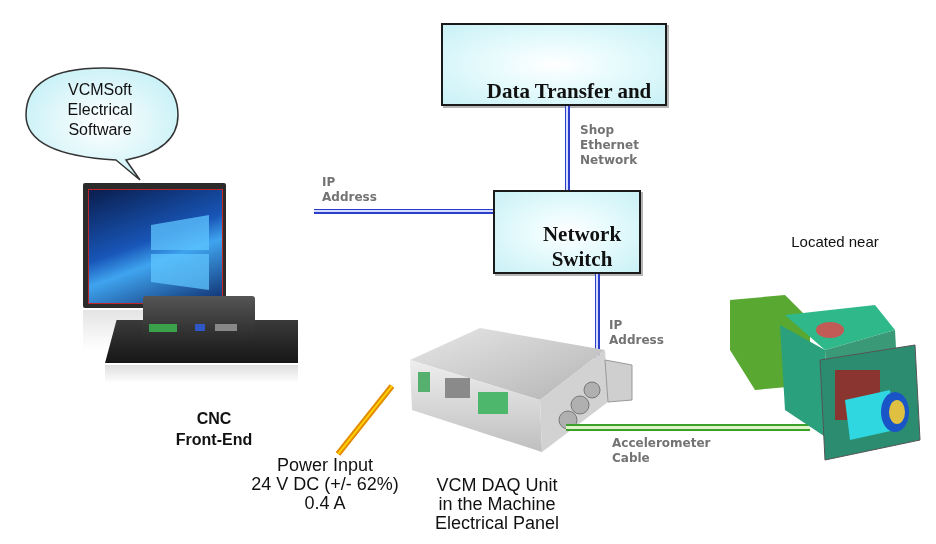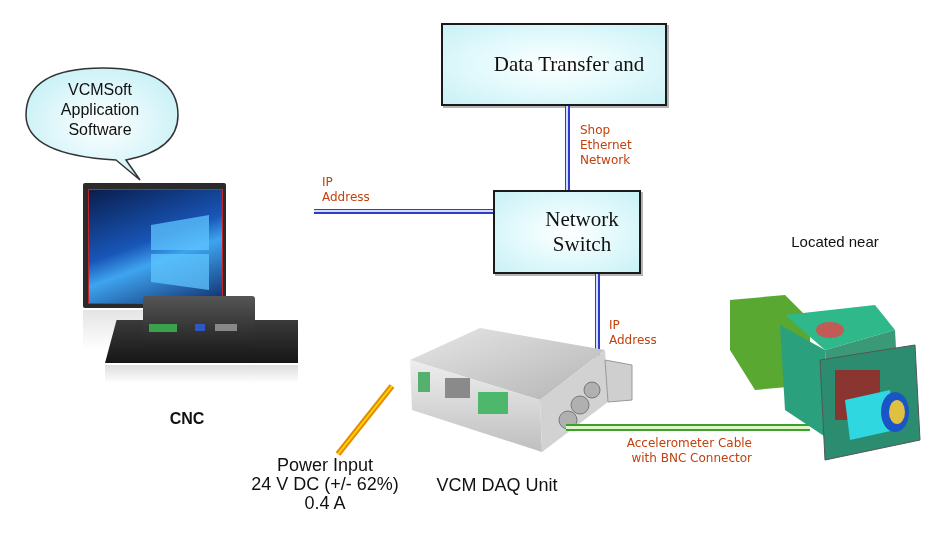--- a/index.html
+++ b/index.html
@@ -2,45 +2,45 @@
 <html><head>
 <meta charset="utf-8">
 <style>
   html, body { margin:0; padding:0; background:#ffffff; }
   body { width:936px; height:544px; position:relative; overflow:hidden; font-family:"Liberation Sans", sans-serif; }
   .abs { position:absolute; }
   .box {
     position:absolute; border:2px solid #1a1a1a; box-sizing:border-box;
     background: radial-gradient(ellipse at center, #ffffff 0%, #e8fbfd 40%, #c9f1f6 100%);
     box-shadow: 2px 2px 0 #b5b5b5;
-    display:flex; align-items:center; justify-content:center; text-align:center;
-    font-family:"Liberation Serif", serif; font-weight:normal; color:#111; line-height:1.2;padding-left:30px;
+    display:flex; align-items:flex-end; justify-content:center; text-align:center;
+    font-family:"Liberation Serif", serif; font-weight:bold; color:#111; line-height:1.2;padding-left:30px;
   }
-  .lbl { position:absolute; font-family:"DejaVu Sans", sans-serif; font-size:12px; color:#c2410c; line-height:15px; }
+  .lbl { position:absolute; font-family:"DejaVu Sans", sans-serif; font-size:12px; color:#737373; line-height:15px;font-weight:bold; }
   .cap { position:absolute; font-family:"Liberation Sans", sans-serif; font-size:18px; color:#111; text-align:center; line-height:19px; }
   .capb { font-weight:bold; font-size:16px; line-height:21px; }
   .hline { position:absolute; height:5px; background:linear-gradient(#2b3ec9 0 1px, #d6dcff 1px 3px, #2b3ec9 3px 5px); }
   .vline { position:absolute; width:5px; background:linear-gradient(90deg,#2b3ec9 0 1px, #d6dcff 1px 3px, #2b3ec9 3px 5px); }
   .gline { position:absolute; height:7px; background:linear-gradient(#3ea02c 0 2px, #dff7c8 2px 5px, #3ea02c 5px 7px); }
 </style>
 </head>
 <body>
 
 <svg class="abs" style="left:18px;top:60px" width="170" height="125">
   <defs>
     <radialGradient id="bg1" cx="50%" cy="50%" r="60%">
       <stop offset="0%" stop-color="#ffffff"></stop>
         <stop offset="100%" stop-color="#c4f0f6"></stop>
     </radialGradient>
   </defs>
   <path d="M98,100 L122,120 L108,100 Q160,90 160,55 Q160,8 85,8 Q8,8 8,55 Q8,95 98,100 Z" fill="url(#bg1)" stroke="#333" stroke-width="1.5"></path>
 </svg>
 <div class="cap" style="left:50px;top:80px;width:100px;font-size:16px;line-height:20px">
   <div>VCMSoft</div>
-  <div>Application</div>
+  <div>Electrical</div>
   <div>Software</div>
 </div>
 
 <div class="abs" style="left:83px;top:183px;width:215px;height:200px;">
   <div class="abs" style="left:0;top:0;width:143px;height:125px;background:#2b2b2b;border-radius:2px;">
     <div class="abs" style="left:5px;top:6px;width:133px;height:113px;border:1px solid #c0252a;background:linear-gradient(160deg,#0a1e4e 0%,#1856b8 45%,#3fa4ef 60%,#0e2b6b 100%);">
       <svg width="133" height="113">
         <polygon points="62,35 120,25 120,60 62,60" fill="#5fc6ff" opacity="0.75"></polygon>
         <polygon points="62,64 120,64 120,100 62,92" fill="#5fc6ff" opacity="0.75"></polygon>
       </svg>
@@ -48,22 +48,23 @@
   </div>
   <div class="abs" style="left:0;top:127px;width:143px;height:40px;background:linear-gradient(#d9d9d9,#ffffff);opacity:.7"></div>
   <div class="abs" style="left:22px;top:137px;width:193px;height:43px;background:linear-gradient(#3a3a3a,#161616);clip-path:polygon(6% 0,100% 0,100% 100%,0 100%);"></div>
   <div class="abs" style="left:60px;top:113px;width:112px;height:52px;background:linear-gradient(#555,#222);border-radius:3px;">
     <div class="abs" style="left:6px;top:28px;width:28px;height:8px;background:#3aa24a"></div>
     <div class="abs" style="left:52px;top:28px;width:10px;height:7px;background:#2e56c4"></div>
     <div class="abs" style="left:72px;top:28px;width:22px;height:7px;background:#888"></div>
   </div>
   <div class="abs" style="left:22px;top:182px;width:193px;height:18px;background:linear-gradient(#cfcfcf,#ffffff);opacity:.7"></div>
 </div>
-<div class="cap capb" style="left:132px;top:408px;width:110px">
+<div class="cap capb" style="left:159px;top:408px;width:110px">
   <div>CNC</div>
+  <div>Front-End</div>
 </div>
 
 <div class="box" style="left:441px;top:23px;width:226px;height:83px;font-size:21px">
   <div>
     <div>Data Transfer and</div>
   </div>
 </div>
 
 <div class="vline" style="left:565px;top:106px;height:85px"></div>
 <div class="lbl" style="left:580px;top:123px">
@@ -113,23 +114,22 @@
   <circle cx="210" cy="85" r="9" fill="#b0b0b0" stroke="#777"></circle>
   <circle cx="222" cy="70" r="8" fill="#b0b0b0" stroke="#777"></circle>
 </svg>
 
 <svg class="abs" style="left:330px;top:380px" width="70" height="80">
   <line x1="8" y1="74" x2="62" y2="6" stroke="#e38b00" stroke-width="6"></line>
   <line x1="8" y1="74" x2="62" y2="6" stroke="#ffd400" stroke-width="2"></line>
 </svg>
 
 <div class="gline" style="left:566px;top:424px;width:244px"></div>
-<div class="lbl" style="left:612px;top:436px;text-align:right;width:140px">
+<div class="lbl" style="left:612px;top:436px;text-align:left;width:140px">
   <div>Accelerometer Cable</div>
-  <div>with BNC Connector</div>
 </div>
 
 <svg class="abs" style="left:725px;top:290px" width="205" height="180">
   <polygon points="5,10 60,5 85,30 85,95 30,100 5,60" fill="#58a832"></polygon>
   <polygon points="60,25 150,15 170,40 100,60" fill="#2fb88a"></polygon>
   <polygon points="55,35 100,60 105,150 60,120" fill="#2ba07c"></polygon>
   <polygon points="100,60 170,40 175,130 105,150" fill="#3a9a78"></polygon>
   <polygon points="95,70 190,55 195,150 100,170" fill="#2c8c70" stroke="#555" stroke-width="1"></polygon>
   <rect x="110" y="80" width="45" height="50" fill="#8a3530"></rect>
   <ellipse cx="105" cy="40" rx="14" ry="8" fill="#c25a55"></ellipse>
@@ -142,13 +142,15 @@
 </div>
 
 <div class="cap" style="left:245px;top:456px;width:160px">
   <div>Power Input</div>
   <div>24 V DC (+/- 62%)</div>
   <div>0.4 A</div>
 </div>
 
 <div class="cap" style="left:432px;top:476px;width:130px">
   <div>VCM DAQ Unit</div>
+  <div>in the Machine</div>
+  <div>Electrical Panel</div>
 </div>
 
 </body></html>

